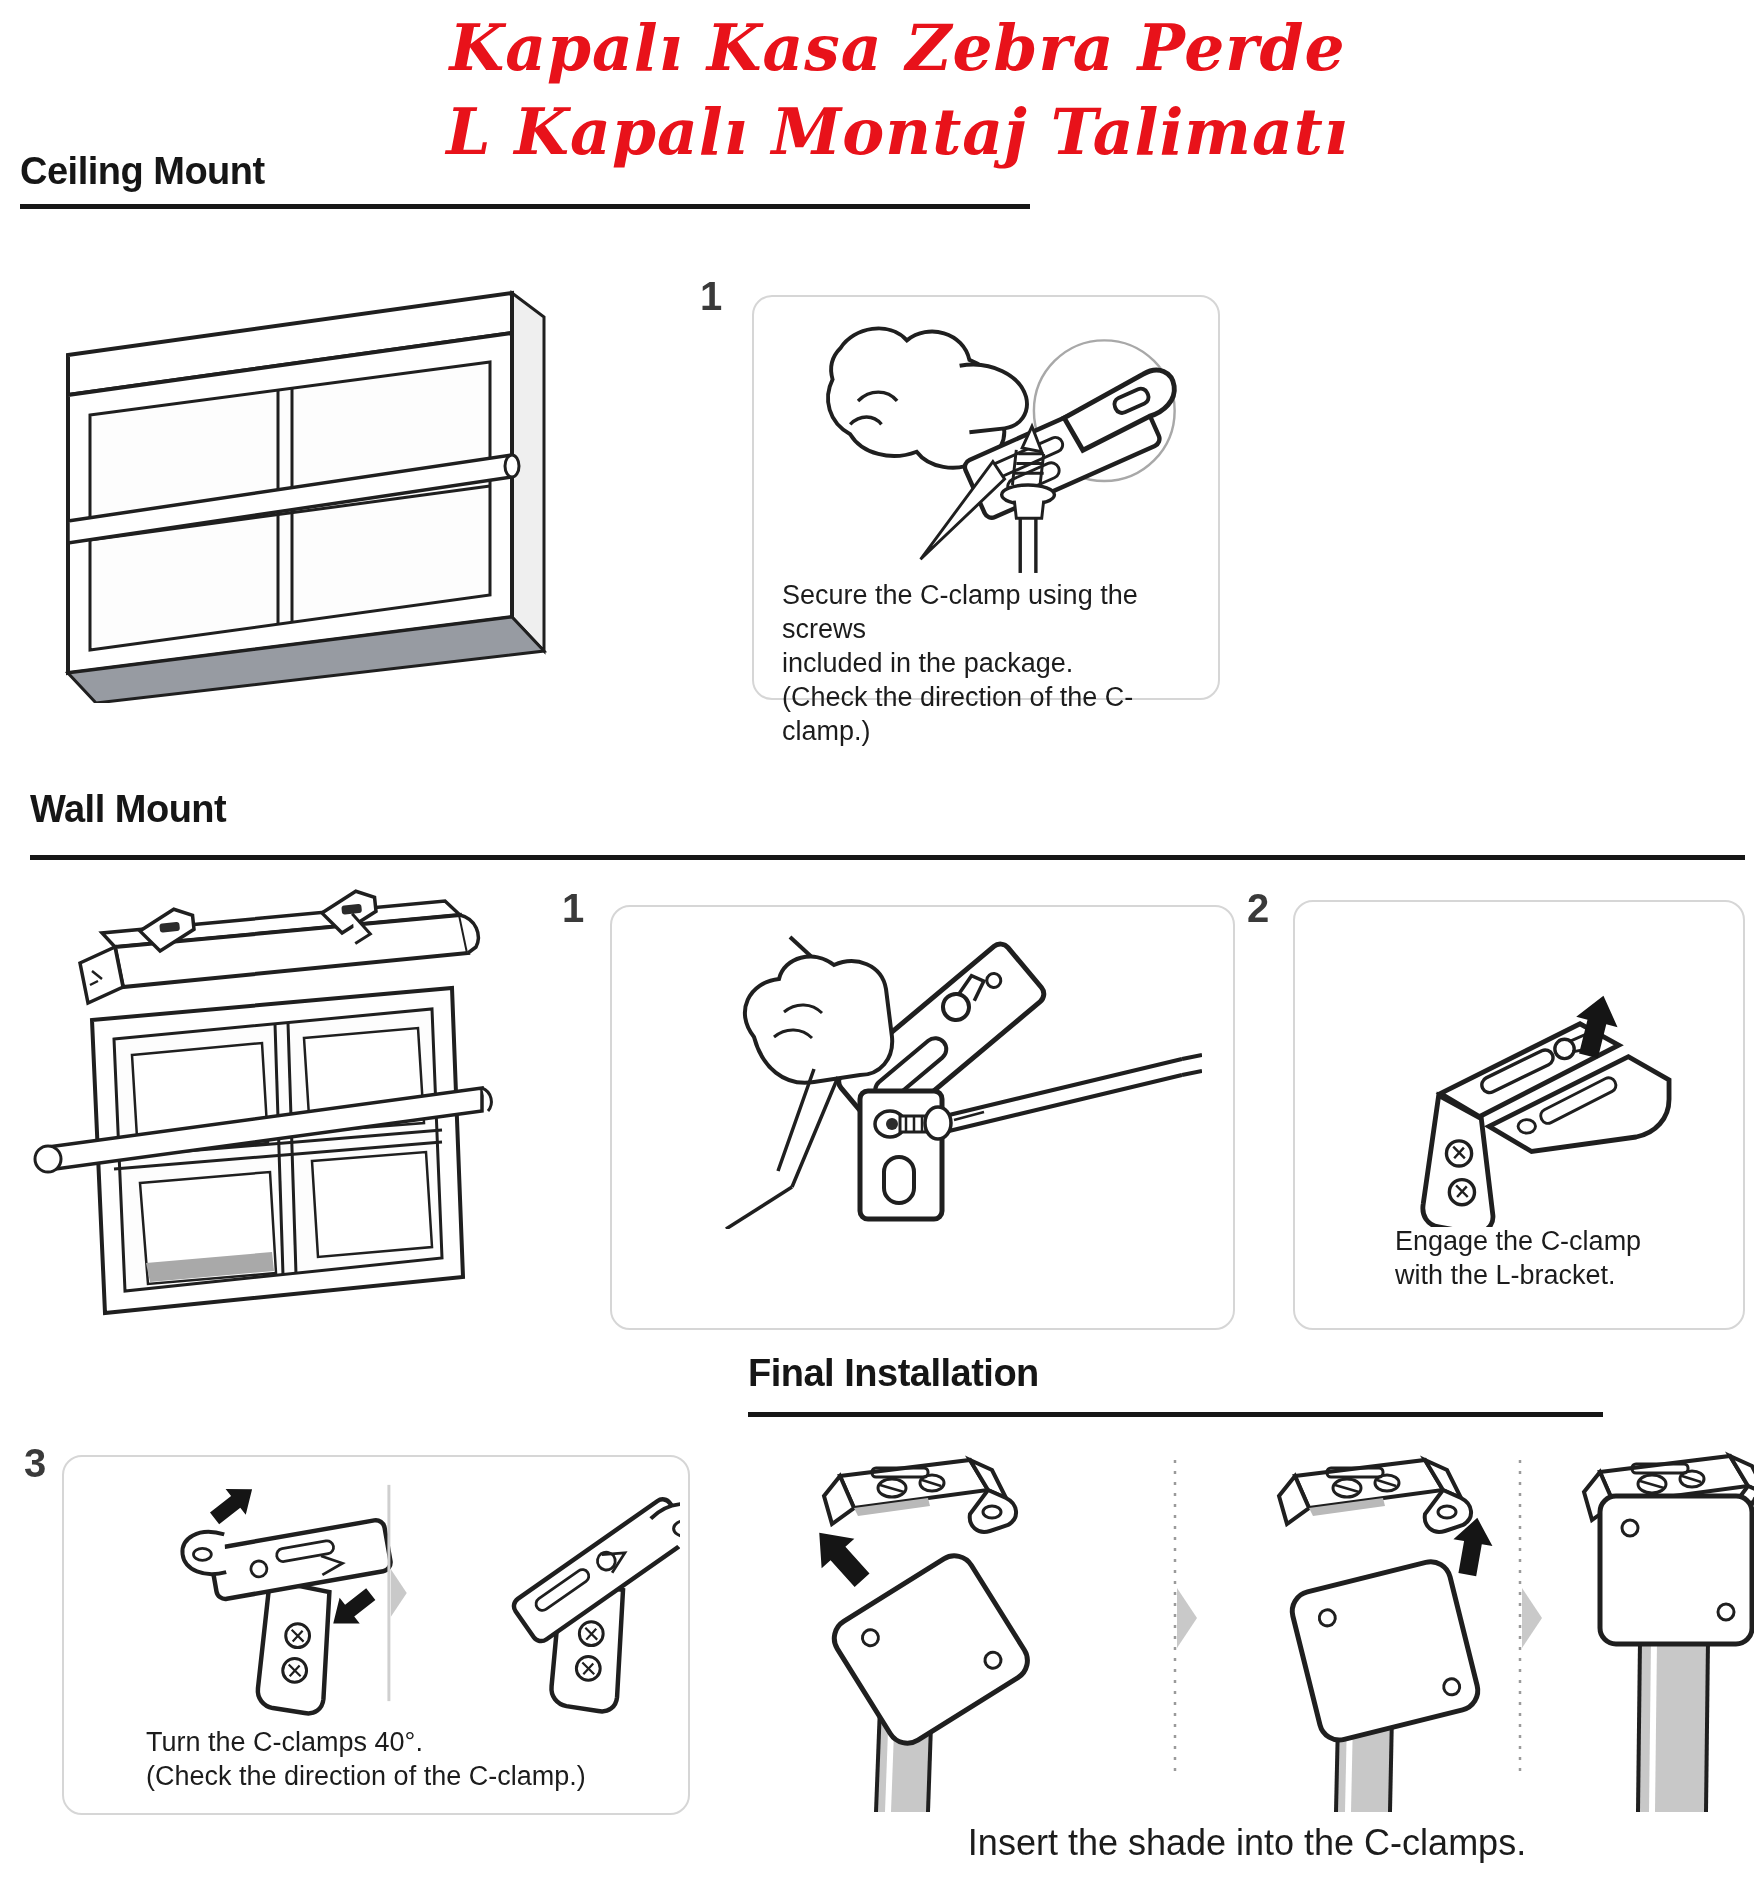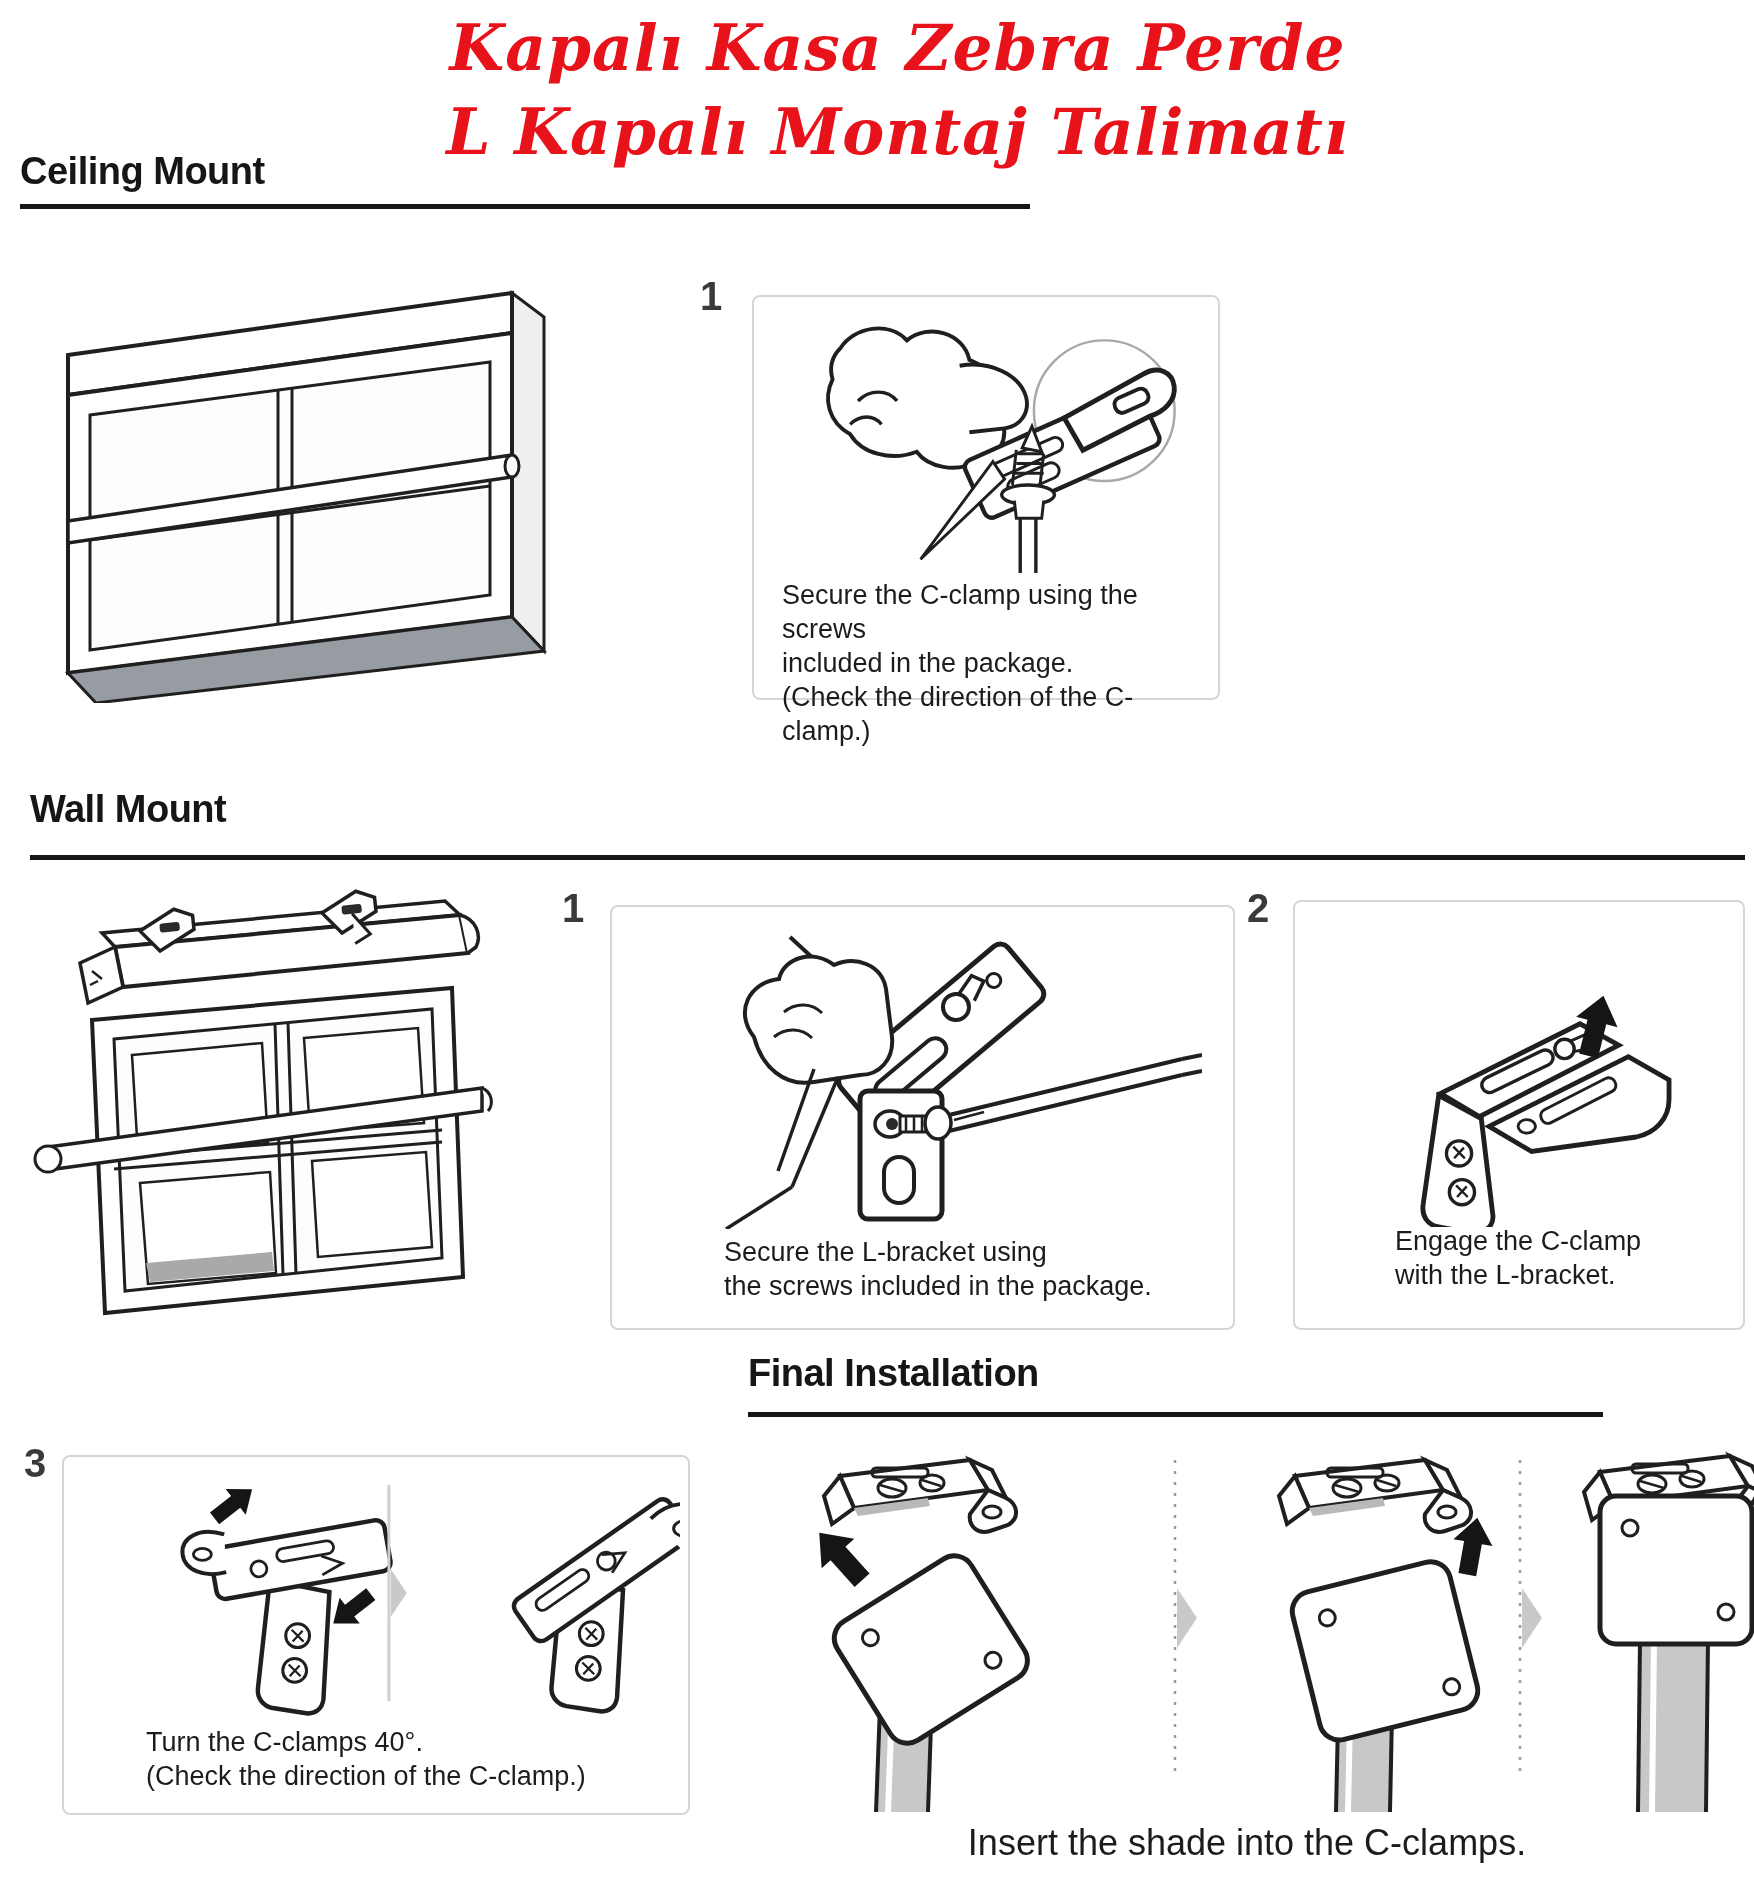--- a/index.html
+++ b/index.html
@@ -5,21 +5,21 @@
   html,body{margin:0;padding:0;background:#fff;}
   .page{position:relative;width:1754px;height:1893px;background:#ffffff;
         font-family:"Liberation Sans", sans-serif;overflow:hidden;}
   .title-wrap{position:absolute;top:6px;left:0;width:100%;text-align:center;}
   .title-line{font-family:"DejaVu Serif", serif;font-style:italic;font-weight:600;
               font-size:63px;line-height:84px;color:#e8121a;letter-spacing:1px;padding-left:41px;}
   .heading{position:absolute;margin:0;font-size:38px;font-weight:700;color:#161616;
            letter-spacing:-0.5px;line-height:46px;}
   .rule{position:absolute;height:5px;background:#161616;}
   .step-num{position:absolute;font-size:40px;font-weight:700;color:#3a3a3a;line-height:44px;}
-  .step-box{position:absolute;border:2px solid #d6d6d6;border-radius:8px;background:#fff;
+  .step-box{position:absolute;border:2px solid #d6d6d6;border-radius:20px;background:#fff;
             box-sizing:border-box;}
   .illus{position:absolute;}
   .box-caption{position:absolute;font-size:27px;line-height:34px;color:#1c1c1c;}
   .final-caption{position:absolute;font-size:36px;color:#1c1c1c;}
   svg{display:block;}
   .ln{stroke:#1f1f1f;fill:none;}
 </style>
 </head>
 <body>
 
@@ -164,24 +164,20 @@
       <g>
         <circle cx="250" cy="205" r="6" fill="#2b2b2b"></circle>
         <rect x="258" y="197" width="26" height="16" fill="#fff" stroke="#1f1f1f" stroke-width="3"></rect>
         <path d="M264,197 v16 M272,197 v16 M280,197 v16" class="ln" stroke-width="2.5"></path>
         <ellipse cx="296" cy="204" rx="13" ry="16" fill="#fff" stroke="#1f1f1f" stroke-width="3.5"></ellipse>
         <path d="M307,196 L540,140 M307,212 L540,156" class="ln" stroke-width="4"></path>
         <path d="M540,140 L560,136 M540,156 L560,152" class="ln" stroke-width="4"></path>
         <path d="M312,201 l30,-8" class="ln" stroke-width="2.5"></path>
       </g>
     </svg>
-    <div class="box-caption" style="left:112px;top:328px;">
-      <div>Secure the L-bracket using</div>
-      <div>the screws included in the package.</div>
-    </div>
   </div>
 
   <div class="step-num" style="left:1247px;top:886px;">2</div>
 
   <div class="step-box" style="left:1293px;top:900px;width:452px;height:430px;">
     <svg class="illus" style="left:25px;top:25px;" width="400" height="300" viewBox="0 0 400 310">
 
       <g>
         <polygon points="118,172 262,100 302,122 158,196" fill="#fff" stroke="#1f1f1f" stroke-width="5"></polygon>
         <g transform="rotate(-26 200 150)">

